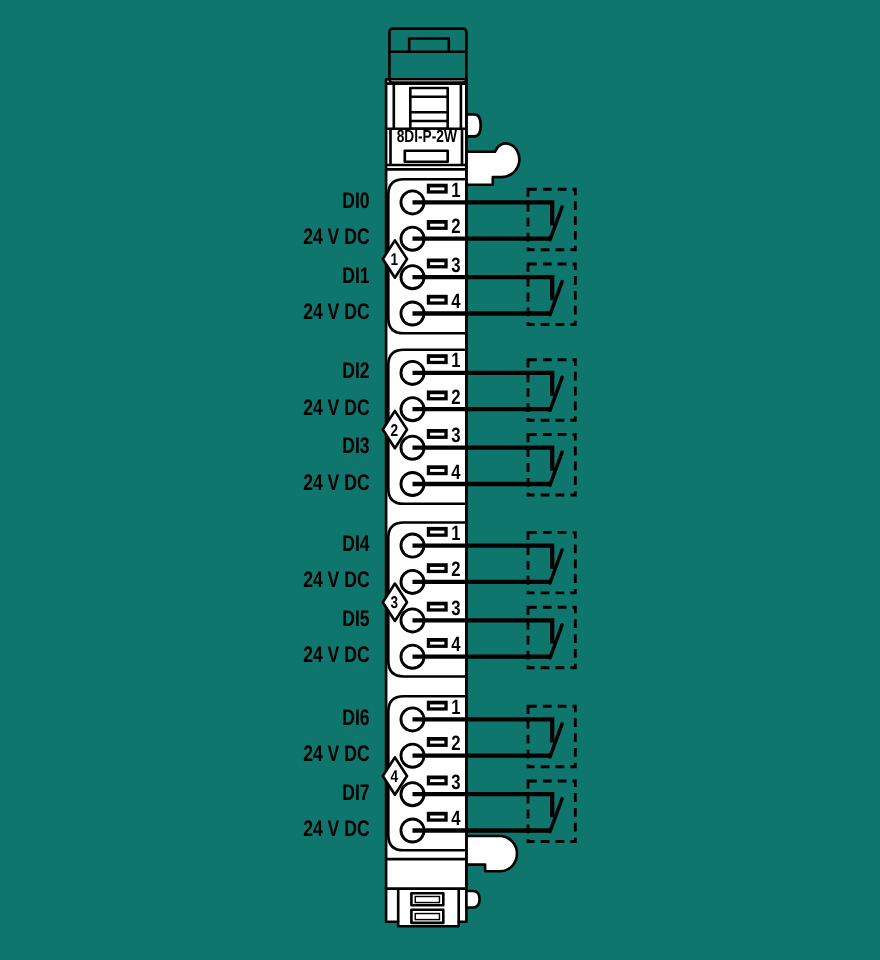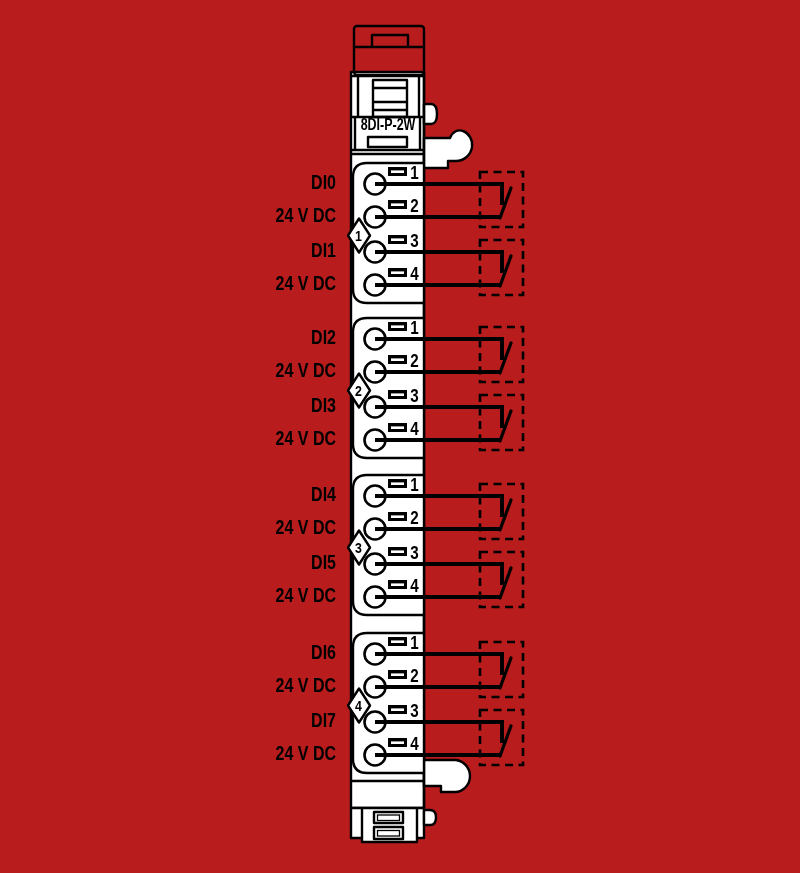--- a/index.html
+++ b/index.html
@@ -1,16 +1,16 @@
 <!DOCTYPE html>
 <html><head>
 <meta charset="utf-8">
 <style>
   html,body{margin:0;padding:0;background:#ffffff;}
-  .stage{position:relative;width:800px;height:873px;background:#b91c1c;overflow:hidden;
+  .stage{position:relative;width:800px;height:873px;background:#0f766e;overflow:hidden;
          font-family:"Liberation Sans",sans-serif;}
   svg{display:block;}
   .s2{fill:none;stroke:#000;stroke-width:2.4;stroke-linejoin:round;}
   .s2f{fill:#fff;stroke:#000;stroke-width:2.4;stroke-linejoin:round;}
   .thin{fill:none;stroke:#000;stroke-width:1.3;}
   .wire{fill:none;stroke:#000;stroke-width:3.9;stroke-linejoin:miter;}
   .blade{fill:none;stroke:#000;stroke-width:3.2;stroke-linecap:round;}
   .dash{fill:none;stroke:#000;stroke-width:2.6;stroke-dasharray:8 5.5;}
   .led{fill:#000;stroke:none;}
   .ledslot{fill:#fff;stroke:none;}

